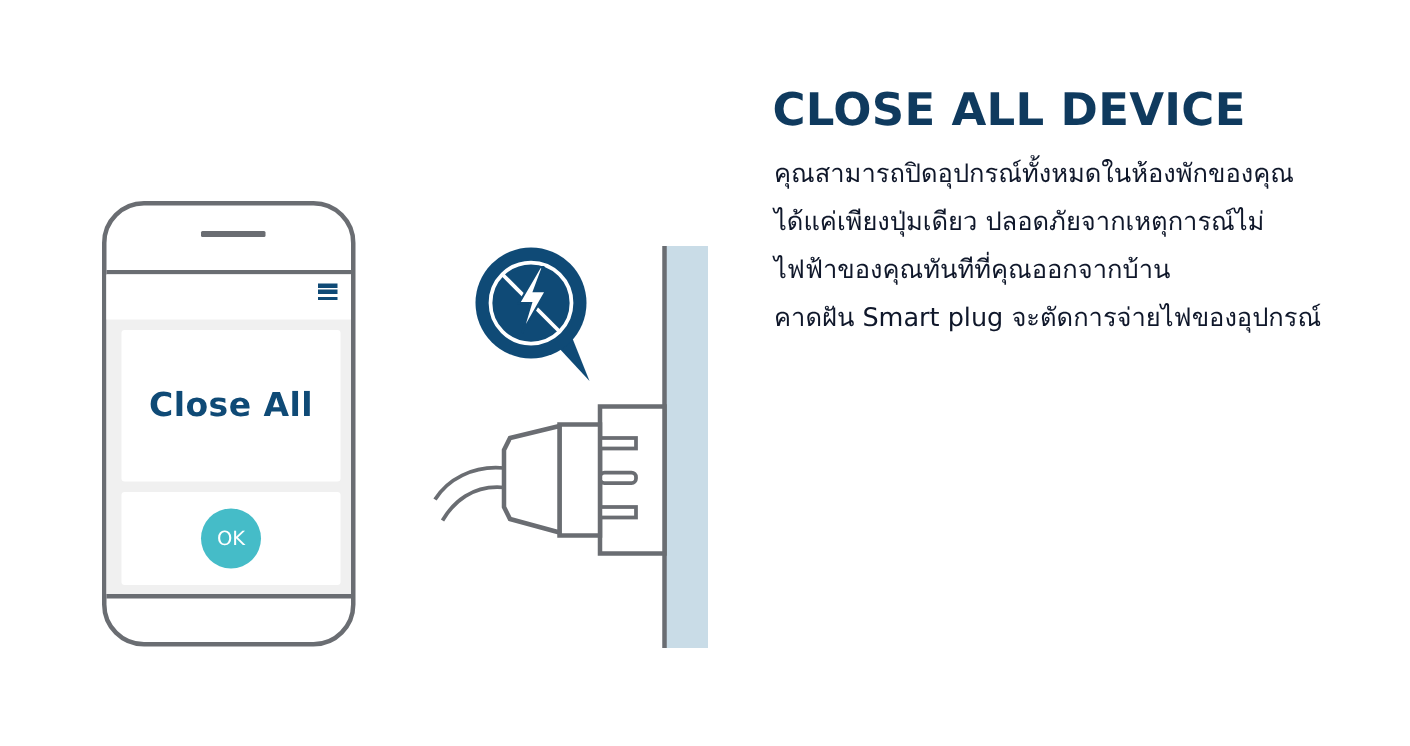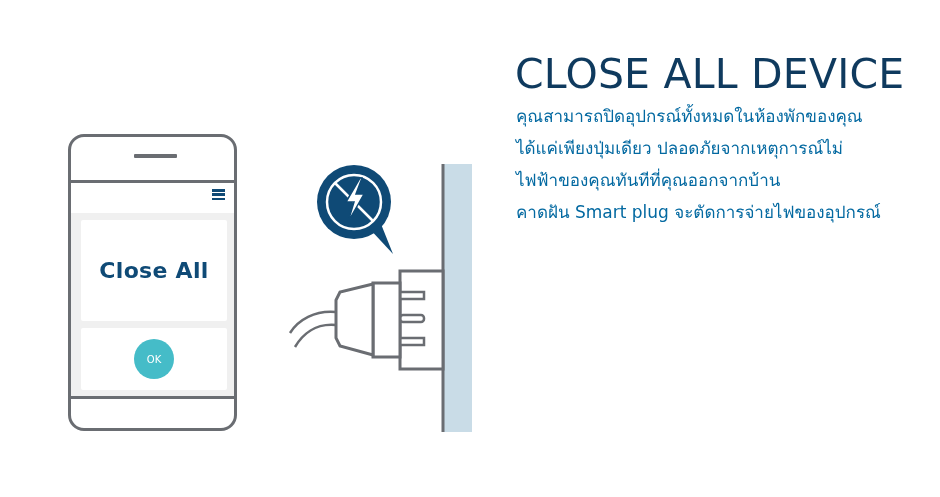--- a/index.html
+++ b/index.html
@@ -1,31 +1,31 @@
 <!DOCTYPE html>
 <html><head>
 <meta charset="utf-8">
 <style>
   html, body { margin:0; padding:0; background:#ffffff; }
   body { width:940px; height:497px; position:relative; overflow:hidden; font-family:"Liberation Sans", sans-serif; }
   .abs { position:absolute; }
-  .phone { left:68px; top:134px; width:169px; height:297px; border:3px solid #6a6d72; border-radius:16px; box-sizing:border-box; background:#fff; }
+  .phone { left:68px; top:134px; width:169px; height:297px; border:3px solid #6a6d72; border-radius:28px; box-sizing:border-box; background:#fff; }
   .speaker { left:63px; top:17px; width:43px; height:4px; background:#6a6d72; border-radius:1px; }
   .topdiv { left:0; top:43px; width:100%; height:3px; background:#6a6d72; }
   .botdiv { left:0; top:259px; width:100%; height:3px; background:#6a6d72; }
   .screen { left:0; top:46px; width:100%; height:213px; background:#f0f0f0; }
   .menubar { left:0; top:0; width:100%; height:30px; background:#fff; }
   .hamb { right:9px; top:6px; width:13px; height:11px; display:flex; flex-direction:column; justify-content:space-between; }
   .hamb span { display:block; height:2.5px; background:#0f4a76; }
   .card1 { left:10px; top:37px; width:146px; height:101px; background:#fff; border-radius:2px; display:flex; align-items:center; justify-content:center; text-align:center; }
   .card1 .t { color:#0f4a76; font-weight:700; font-size:22px; line-height:29px; font-family:"DejaVu Sans", sans-serif; letter-spacing:0.3px; }
   .card2 { left:10px; top:145px; width:146px; height:62px; background:#fff; border-radius:2px; }
-  .ok { left:53px; top:11px; width:40px; height:40px; border-radius:50%; background:#45bcc8; color:#fff; font-size:10px; display:flex; align-items:center; justify-content:center; font-family:"DejaVu Sans", sans-serif; }
-  .title { left:515px; top:56px; color:#0f3a5e; font-weight:400; font-size:41px; font-family:"DejaVu Sans", sans-serif; letter-spacing:0.2px; line-height:36px; }
-  .desc { left:516px; top:100px; width:400px; color:#0369a1; font-size:17px; line-height:32px; font-family:"DejaVu Sans", sans-serif; }
+  .ok { left:53px; top:11px; width:40px; height:40px; border-radius:50%; background:#45bcc8; color:#fff; font-size:13px; display:flex; align-items:center; justify-content:center; font-family:"DejaVu Sans", sans-serif; }
+  .title { left:515px; top:56px; color:#0f3a5e; font-weight:700; font-size:30px; font-family:"DejaVu Sans", sans-serif; letter-spacing:0.2px; line-height:36px; }
+  .desc { left:516px; top:100px; width:400px; color:#0f172a; font-size:17px; line-height:32px; font-family:"DejaVu Sans", sans-serif; }
   .desc div { white-space:nowrap; }
 </style>
 </head>
 <body>
 
 <div class="abs phone">
   <div class="abs speaker"></div>
   <div class="abs topdiv"></div>
   <div class="abs screen">
     <div class="abs menubar">

